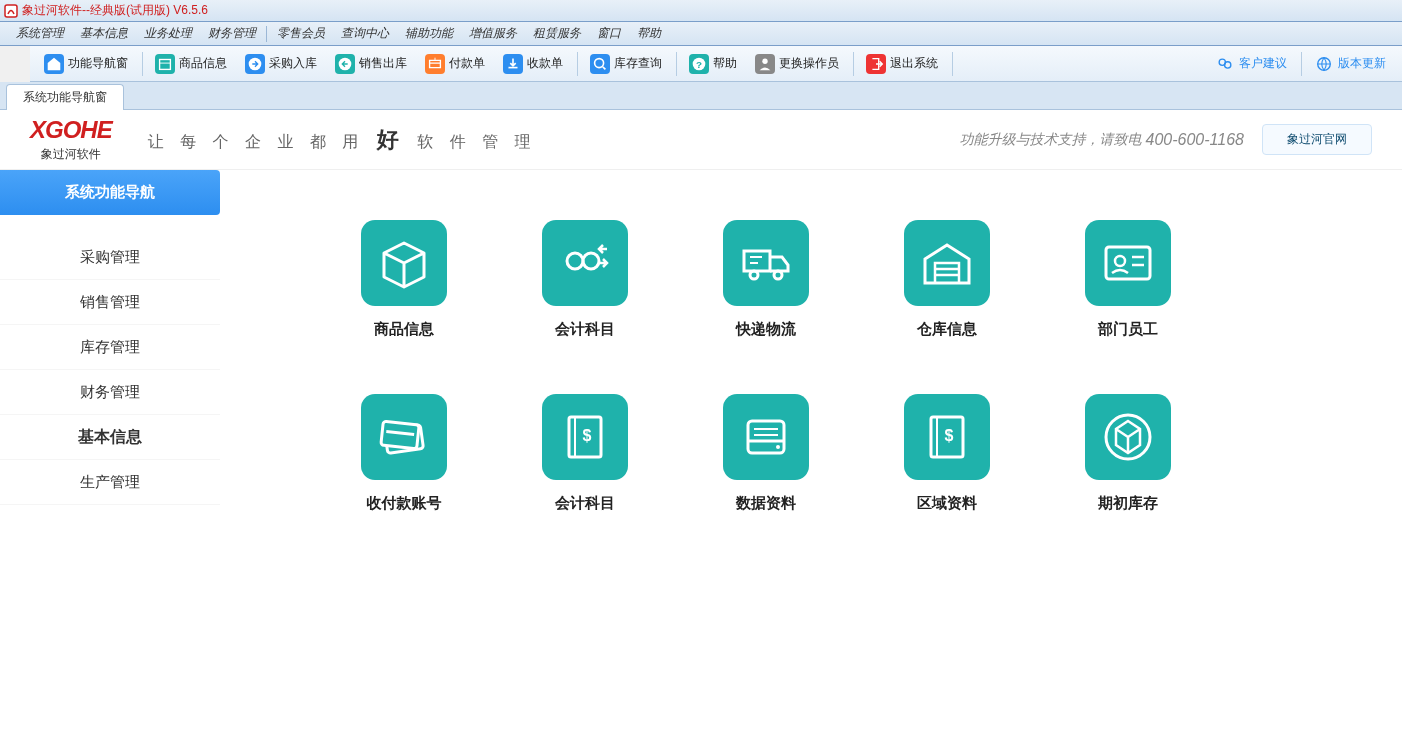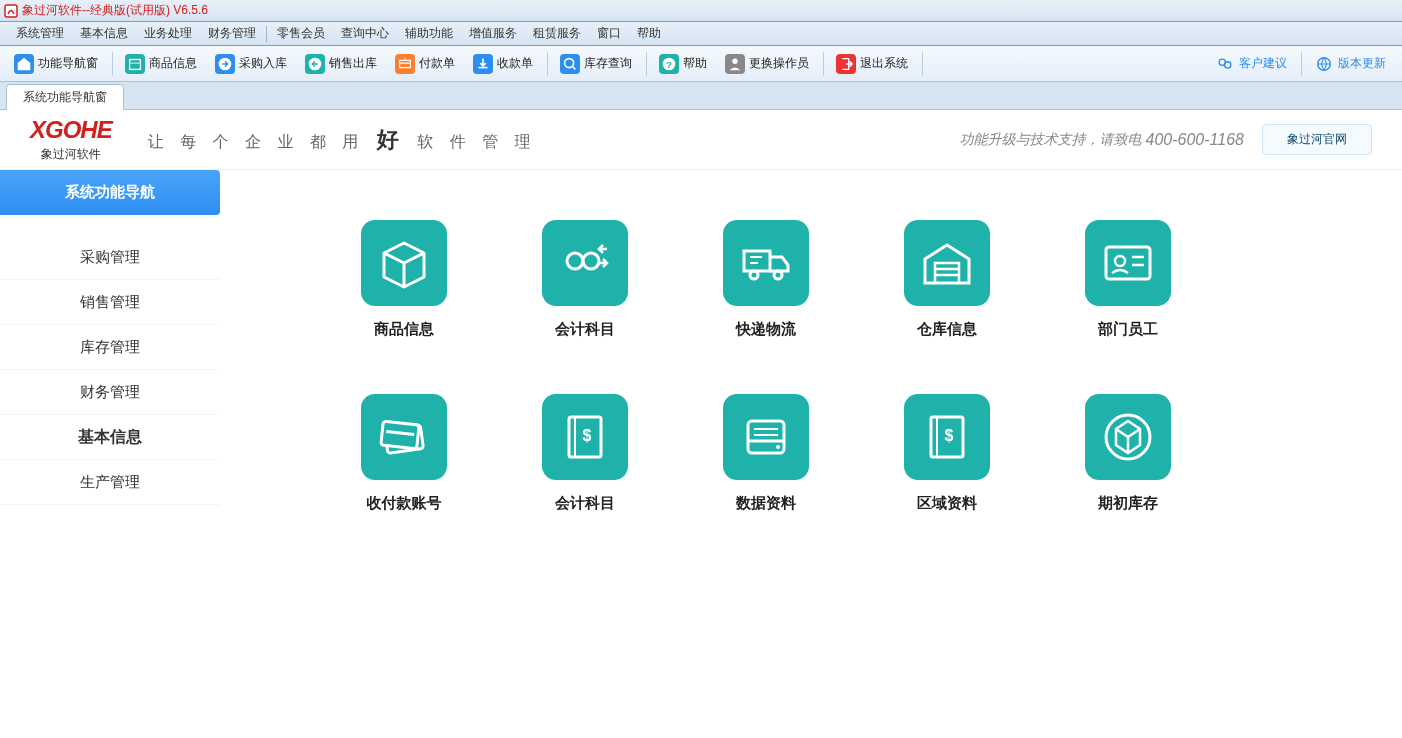--- a/index.html
+++ b/index.html
@@ -5,25 +5,25 @@
 * { margin: 0; padding: 0; box-sizing: border-box; }
 html, body { width: 100%; height: 100%; font-family: "Microsoft YaHei", Arial, sans-serif; font-size: 12px; background: #f0f0f0; overflow: hidden; }
 
 
 .titlebar { height: 22px; background: linear-gradient(#e8f0f8, #d5e4f3); border-bottom: 1px solid #7a9ec9; display: flex; align-items: center; padding: 0 4px; }
 .titlebar-icon { width: 14px; height: 14px; margin-right: 4px; display: inline-flex; align-items: center; justify-content: center; }
 .titlebar-text { color: #d02020; font-size: 12px; font-weight: normal; }
 
 
 .menubar { height: 24px; background: linear-gradient(#e8f0f8, #d5e4f3); border-bottom: 1px solid #7a9ec9; display: flex; align-items: center; padding: 0 8px; }
-.menubar-item { padding: 3px 8px; color: #333; cursor: default; }
+.menubar-item { padding: 3px 8px; color: #333; cursor: default; font-style: italic; }
 .menubar-sep { width: 1px; height: 16px; background: #9bb7d6; margin: 0 2px; }
 
 
-.toolbar { height: 36px; background: linear-gradient(#f5f9fd, #e4eef8); border-bottom: 1px solid #a9c2dc; display: flex; align-items: center; padding: 0 6px; }
+.toolbar { height: 36px; background: linear-gradient(#f5f9fd, #e4eef8); border-bottom: 1px solid #a9c2dc; display: flex; align-items: center; padding: 0 6px; margin-left: 30px; }
 .tb-item { display: flex; align-items: center; padding: 4px 8px; margin-right: 2px; cursor: default; color: #222; }
 .tb-icon { width: 20px; height: 20px; margin-right: 4px; display: inline-flex; align-items: center; justify-content: center; border-radius: 4px; }
 .tb-sep { width: 1px; height: 24px; background: #b6cde3; margin: 0 4px; }
 .tb-right { margin-left: auto; display: flex; align-items: center; }
 
 
 .tabstrip { height: 28px; background: #d7e5f3; border-bottom: 1px solid #a9c2dc; display: flex; align-items: flex-end; padding-left: 6px; padding-top: 4px; }
 .tab { background: #fff; border: 1px solid #a9c2dc; border-bottom: none; border-radius: 4px 4px 0 0; padding: 4px 16px; font-size: 12px; color: #333; position: relative; top: 1px; }
 
 

